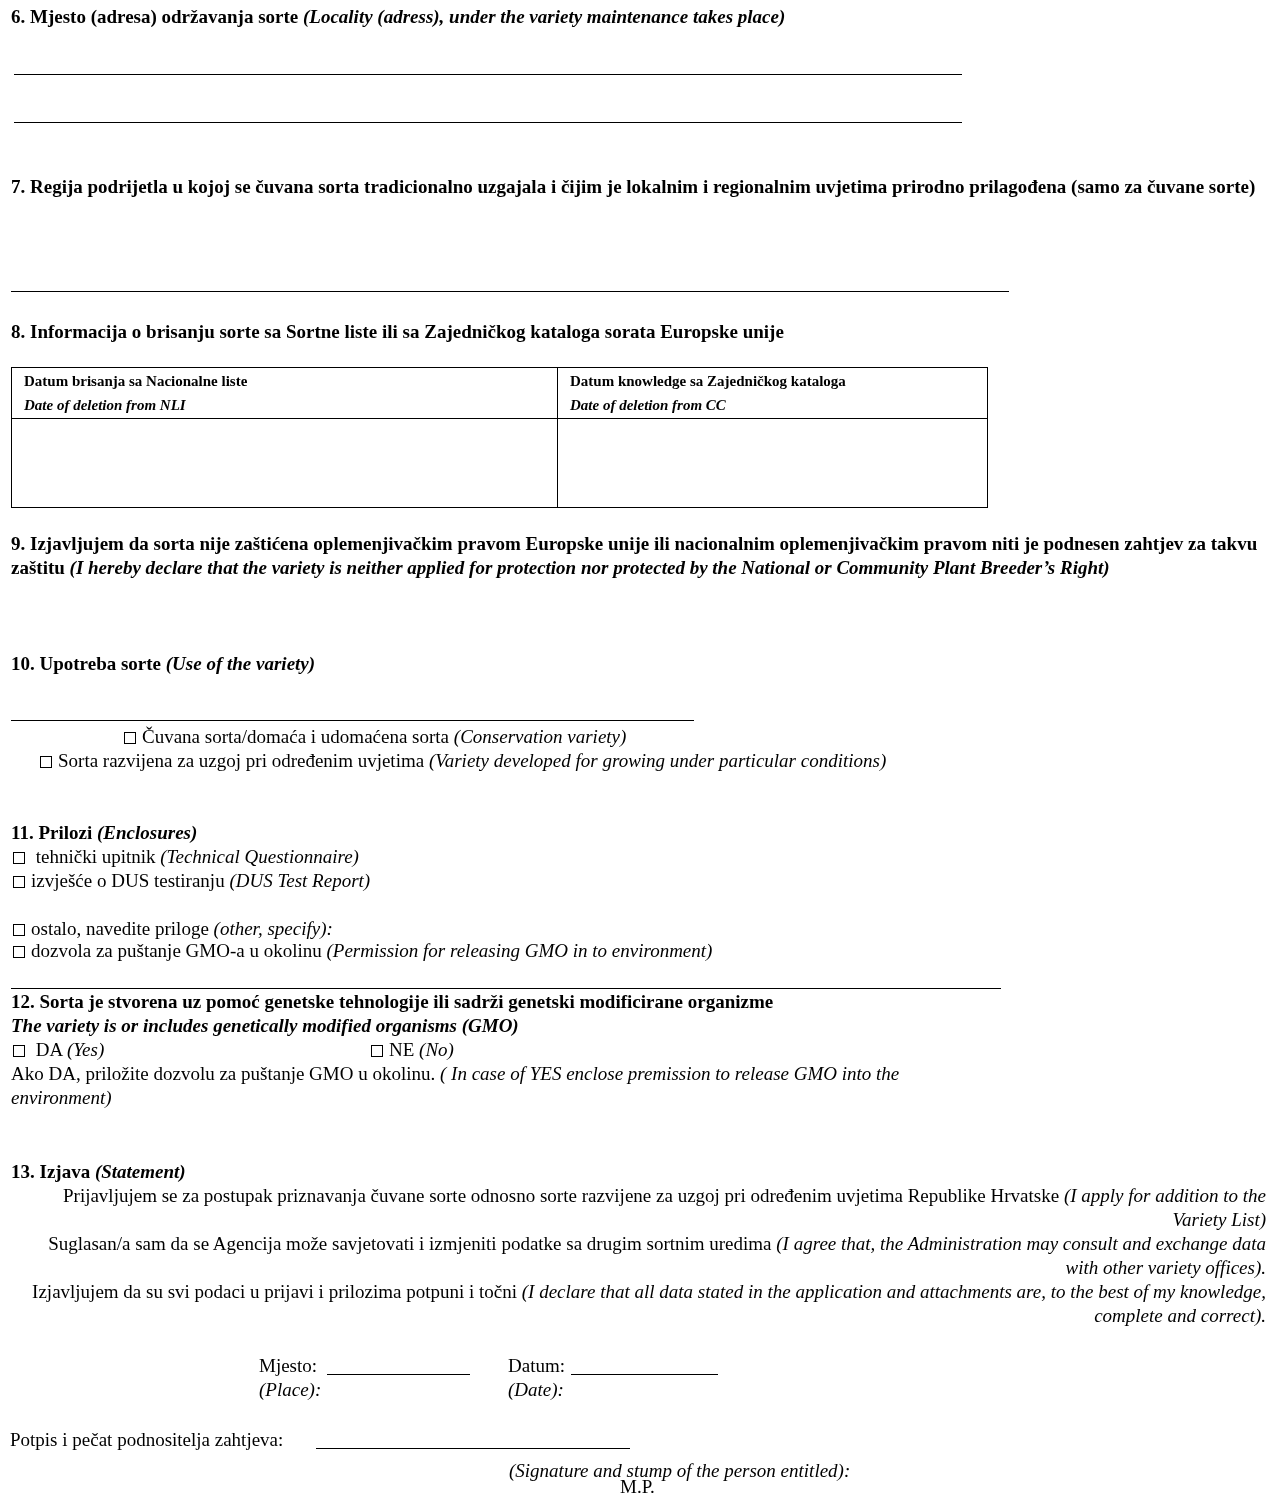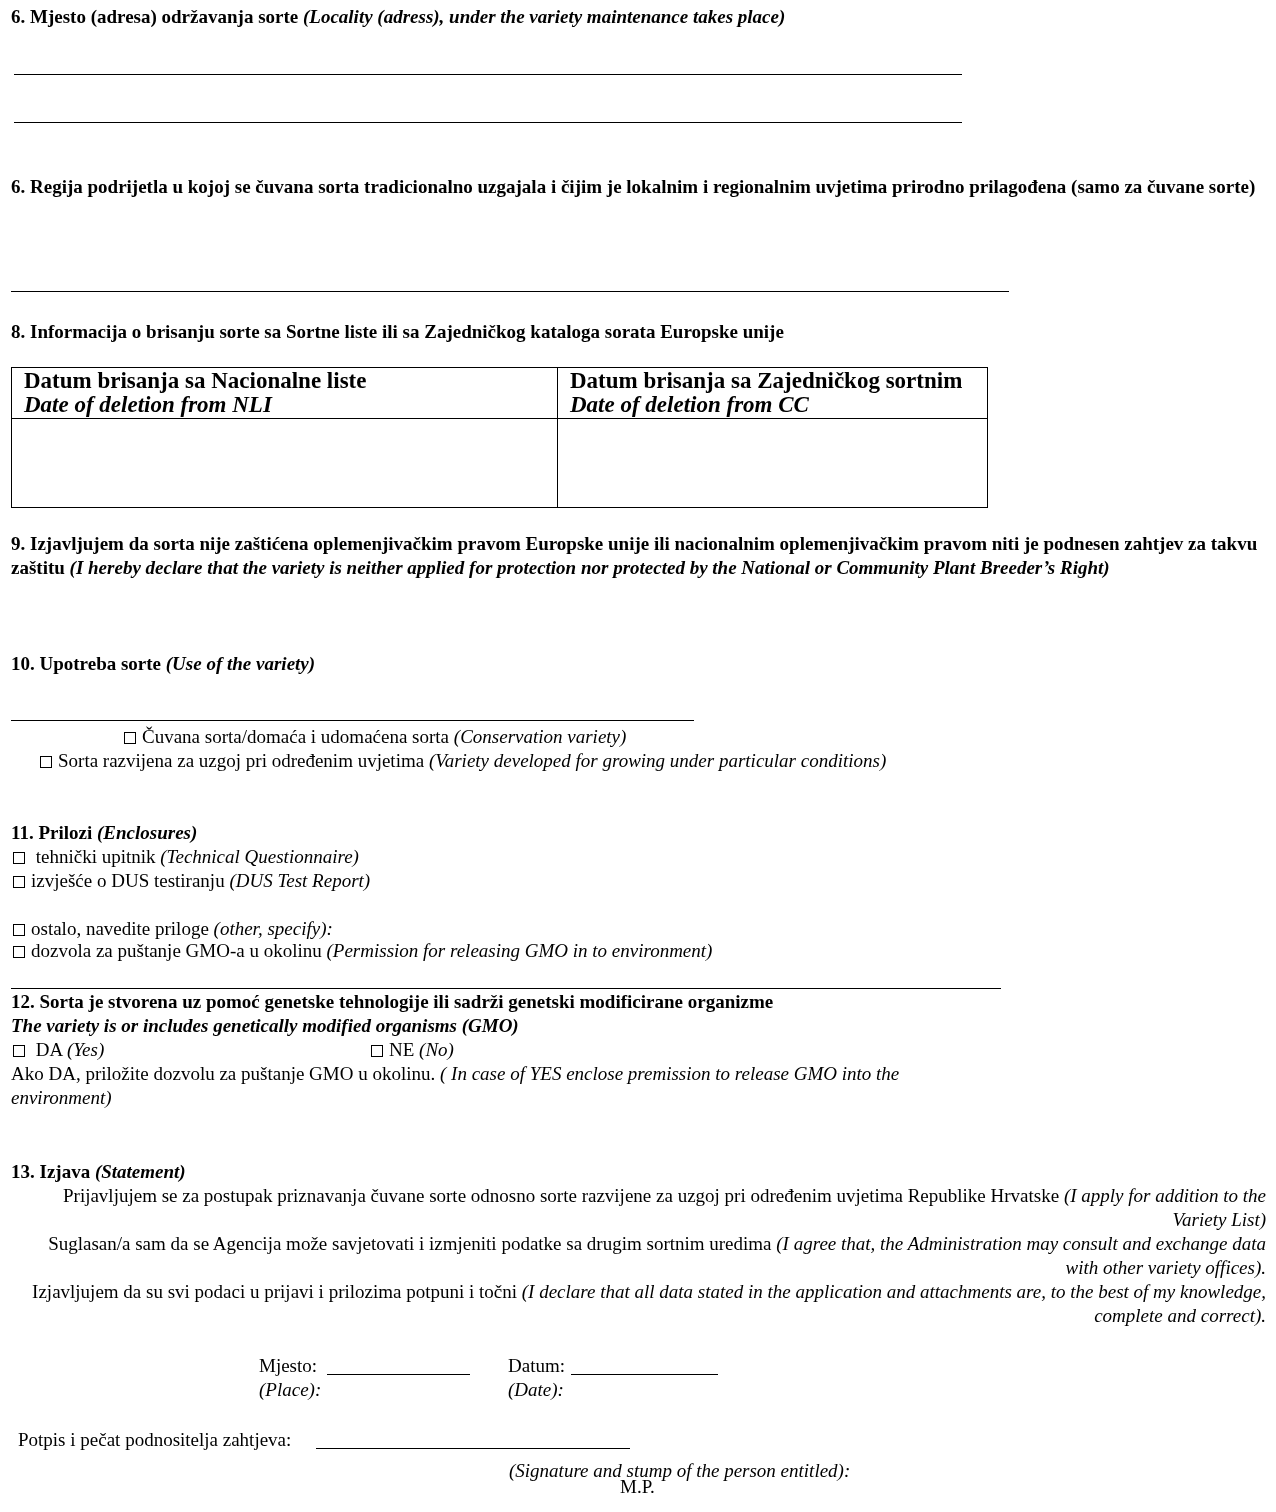--- a/index.html
+++ b/index.html
@@ -11,51 +11,51 @@
   .abs { position: absolute; }
   .b { font-weight: bold; }
   .i { font-style: italic; }
   .bi { font-weight: bold; font-style: italic; }
   .line { position: absolute; height: 0; border-top: 1.5px solid #000; }
   .cb {
     display: inline-block; width: 12px; height: 12px; border: 1.6px solid #000;
     vertical-align: -1px; margin-right: 6px; box-sizing: border-box; background: #fff;
   }
   table.del { position: absolute; left: 11px; top: 367px; width: 977px; border-collapse: collapse; }
-  table.del td { border: 1.5px solid #000; vertical-align: top; padding: 1px 12px; font-size: 23px; line-height: 24px; }
+  table.del td { border: 1.5px solid #000; vertical-align: top; padding: 1px 12px; font-size: 15px; line-height: 24px; }
   table.del tr.hdr td { height: 46px; }
   table.del tr.body td { height: 86px; }
 </style>
 </head>
 <body>
 
 <div class="abs" style="left:11px; top:5px;">
   <span class="b">6. Mjesto (adresa) održavanja sorte</span>
   <span class="bi">(Locality (adress), under the variety maintenance takes place)</span>
 </div>
 <div class="line" style="left:14px; top:74px; width:948px;"></div>
 <div class="line" style="left:14px; top:122px; width:948px;"></div>
 
 <div class="abs" style="left:11px; top:175px; width:1262px;">
-  <div class="b">6. Regija podrijetla u kojoj se čuvana sorta tradicionalno uzgajala i čijim je lokalnim i regionalnim uvjetima prirodno prilagođena (samo za čuvane sorte)</div>
+  <div class="b">7. Regija podrijetla u kojoj se čuvana sorta tradicionalno uzgajala i čijim je lokalnim i regionalnim uvjetima prirodno prilagođena (samo za čuvane sorte)</div>
 </div>
 <div class="line" style="left:11px; top:291px; width:998px;"></div>
 
 <div class="abs" style="left:11px; top:320px;">
   <div class="b">8. Informacija o brisanju sorte sa Sortne liste  ili sa Zajedničkog kataloga sorata Europske unije</div>
 </div>
 <table class="del">
   <tbody>
       <tr class="hdr">
     <td style="width:521px;">
       <div class="b">Datum brisanja sa Nacionalne liste</div>
       <div class="bi">Date of deletion from NLI</div>
     </td>
     <td>
-      <div class="b">Datum brisanja sa Zajedničkog sortnim</div>
+      <div class="b">Datum knowledge sa Zajedničkog kataloga</div>
       <div class="bi">Date of deletion from CC</div>
     </td>
   </tr>
   <tr class="body">
     <td></td>
     <td></td>
   </tr>
 </tbody>
   </table>
 
@@ -141,16 +141,16 @@
 </div>
 <div class="line" style="left:327px; top:1374px; width:143px; border-top-width:1px;"></div>
 <div class="abs i" style="left:259px; top:1378px;">(Place):</div>
 
 <div class="abs" style="left:508px; top:1354px;">
   <span>Datum:</span>
 </div>
 <div class="line" style="left:571px; top:1374px; width:147px; border-top-width:1px;"></div>
 <div class="abs i" style="left:508px; top:1378px;">(Date):</div>
 
-<div class="abs" style="left:18px; top:1428px;">Potpis i pečat podnositelja zahtjeva:</div>
+<div class="abs" style="left:10px; top:1428px;">Potpis i pečat podnositelja zahtjeva:</div>
 <div class="line" style="left:316px; top:1448px; width:314px;"></div>
 <div class="abs i" style="left:509px; top:1451px;margin-top:8px;">(Signature and stump of the person entitled):</div>
 <div class="abs" style="left:620px; top:1475px;">M.P.</div>
 
 </body></html>

